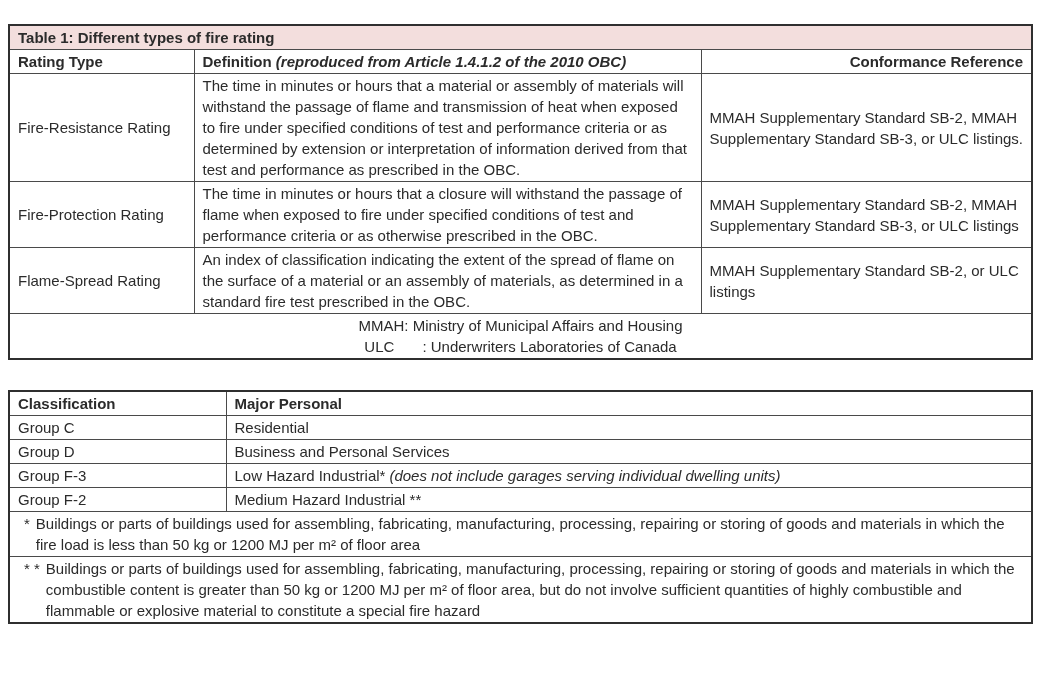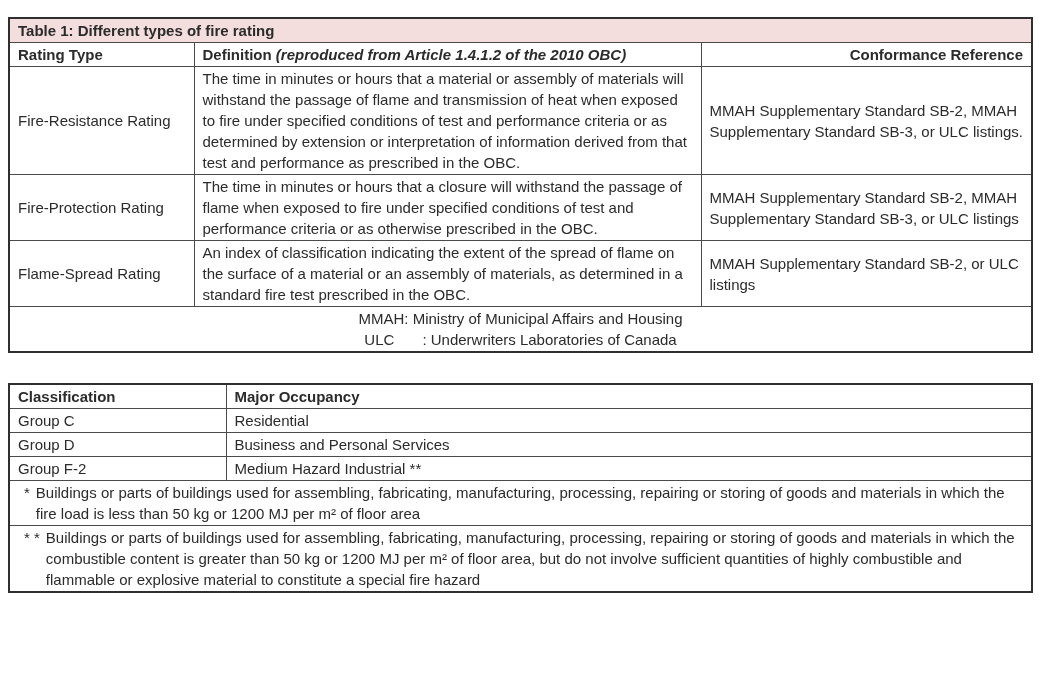--- a/index.html
+++ b/index.html
@@ -5,21 +5,21 @@
   * { box-sizing: border-box; margin: 0; padding: 0; }
   html, body {
     width: 1039px;
     background: #ffffff;
     font-family: "Liberation Sans", "DejaVu Sans", sans-serif;
     color: #2b2b2b;
   }
   .page {
     width: 1039px;
     height: 679px;
-    padding: 17px 8px 0 8px;
+    padding: 24px 8px 0 8px;
   }
   table.doc-table {
     border-collapse: collapse;
     width: 1023px;
     table-layout: fixed;
     font-size: 15px;
     line-height: 21px;
   }
   table.doc-table td {
     border: 1px solid #4a4a4a;
@@ -116,29 +116,33 @@
   <div class="gap"></div>
 
   <table class="doc-table">
     <colgroup>
       <col style="width:217px">
       <col style="width:806px">
     </colgroup>
     <tbody>
     <tr class="head-row">
       <td>Classification</td>
-      <td>Major Occupancy</td>
+      <td>Major Personal</td>
     </tr>
     <tr>
       <td>Group C</td>
       <td><span>Residential</span></td>
     </tr>
     <tr>
       <td>Group D</td>
       <td><span>Business and Personal Services</span></td>
+    </tr>
+    <tr>
+      <td>Group F-3</td>
+      <td><span>Low Hazard Industrial*</span><span class="note-italic">(does not include garages serving individual dwelling units)</span></td>
     </tr>
     <tr>
       <td>Group F-2</td>
       <td><span>Medium Hazard Industrial **</span></td>
     </tr>
     <tr>
       <td colspan="2" class="footnote-cell">
         <div class="footnote">
           <span class="fn-marker">*</span>
           <span class="fn-text">Buildings or parts of buildings used for assembling, fabricating, manufacturing, processing, repairing or storing of goods and materials in which the fire load is less than 50 kg or 1200 MJ per m² of floor area</span>

